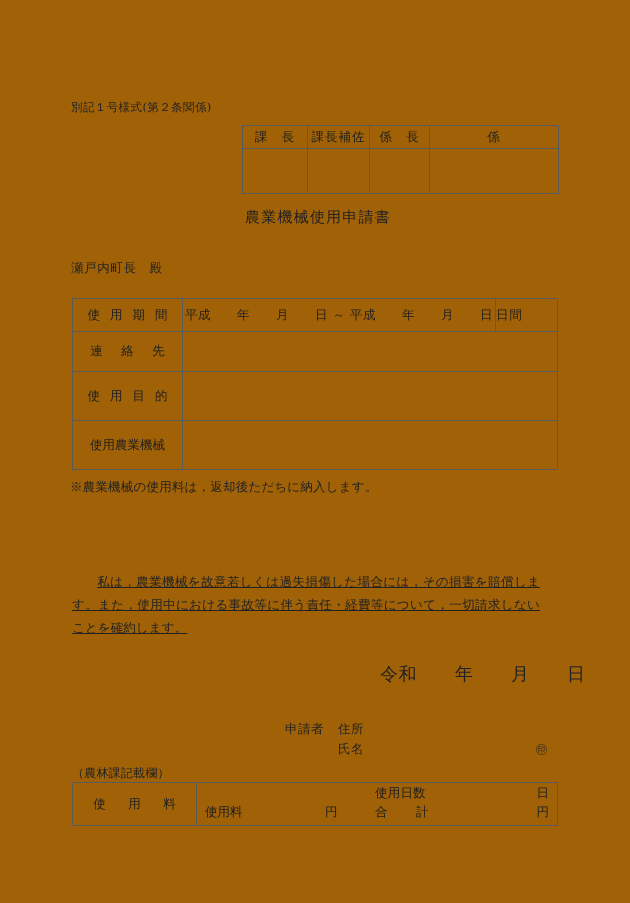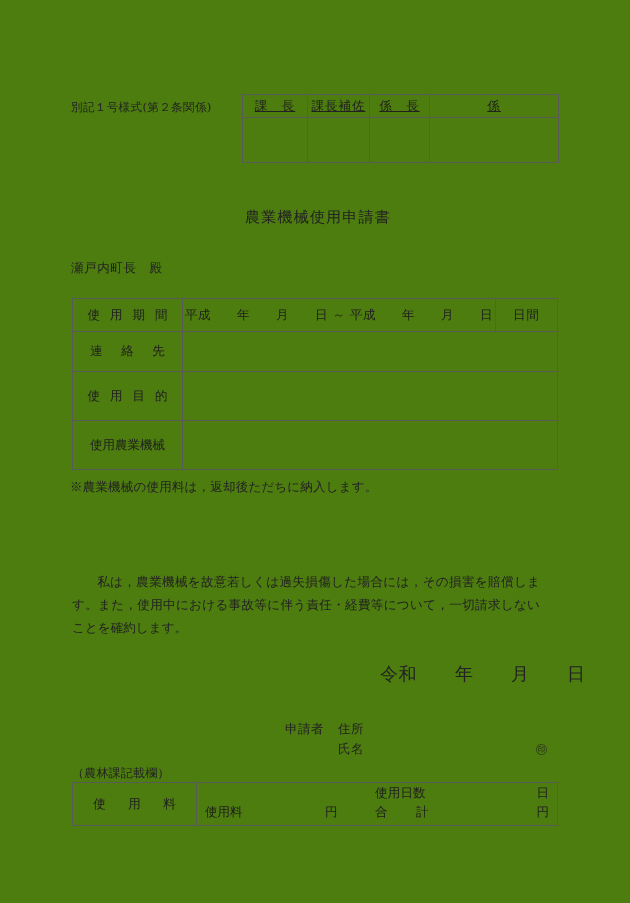--- a/index.html
+++ b/index.html
@@ -11,21 +11,21 @@
     width: 630px;
     height: 903px;
     position: relative;
     font-family: "DejaVu Serif", "Liberation Serif", serif;
     color: #222;
     overflow: hidden;
   }
   .page {
     position: absolute;
     inset: 0;
-    background: #4d7c0f;
+    background: #a16207;
   }
 
   
   .abs { position: absolute; }
   .tbl {
     position: absolute;
     border-collapse: collapse;
     table-layout: fixed;
   }
   .tbl td {
@@ -41,23 +41,22 @@
     left: 71px;
     top: 100px;
     font-size: 11.5px;
     letter-spacing: .4px;
     white-space: nowrap;
   }
 
   
   #stamp-table {
     left: 242px;
-    top: 94px;
+    top: 125px;
     width: 316px;
-    text-decoration: underline;
   }
   #stamp-table td {
     text-align: center;
   }
   #stamp-table tr.head td {
     height: 22px;
     font-size: 12.5px;
     letter-spacing: 1px;
   }
   #stamp-table tr.body td { height: 44px; }
@@ -100,21 +99,20 @@
   }
   #main-table td.label.tight { letter-spacing: 0px; padding-left: 0; }
   #main-table td.period-val {
     padding-left: 2px;
     letter-spacing: .5px;
     white-space: nowrap;
     margin-top: 14px;
   }
   #main-table td.days {
     width: 62px;
-    text-align: center;
     letter-spacing: 1px;
   }
   #main-table tr.r1 td { height: 32px; }
   #main-table tr.r2 td { height: 39px; }
   #main-table tr.r3 td { height: 48px; }
   #main-table tr.r4 td { height: 48px; }
 
   
   #note {
     left: 70px;
@@ -137,20 +135,21 @@
 
   #pledge-body {
     left: 72px;
     top: 570px;
     width: 468px;
     font-size: 12.6px;
     line-height: 23px;
     text-align: justify;
     text-justify: inter-character;
     text-indent: 2em;
+    text-decoration: underline;
   }
 
   
   #date-line {
     left: 380px;
     top: 662px;
     font-size: 18px;
     white-space: nowrap;
   }
   #date-line .g { letter-spacing: .5px; }

